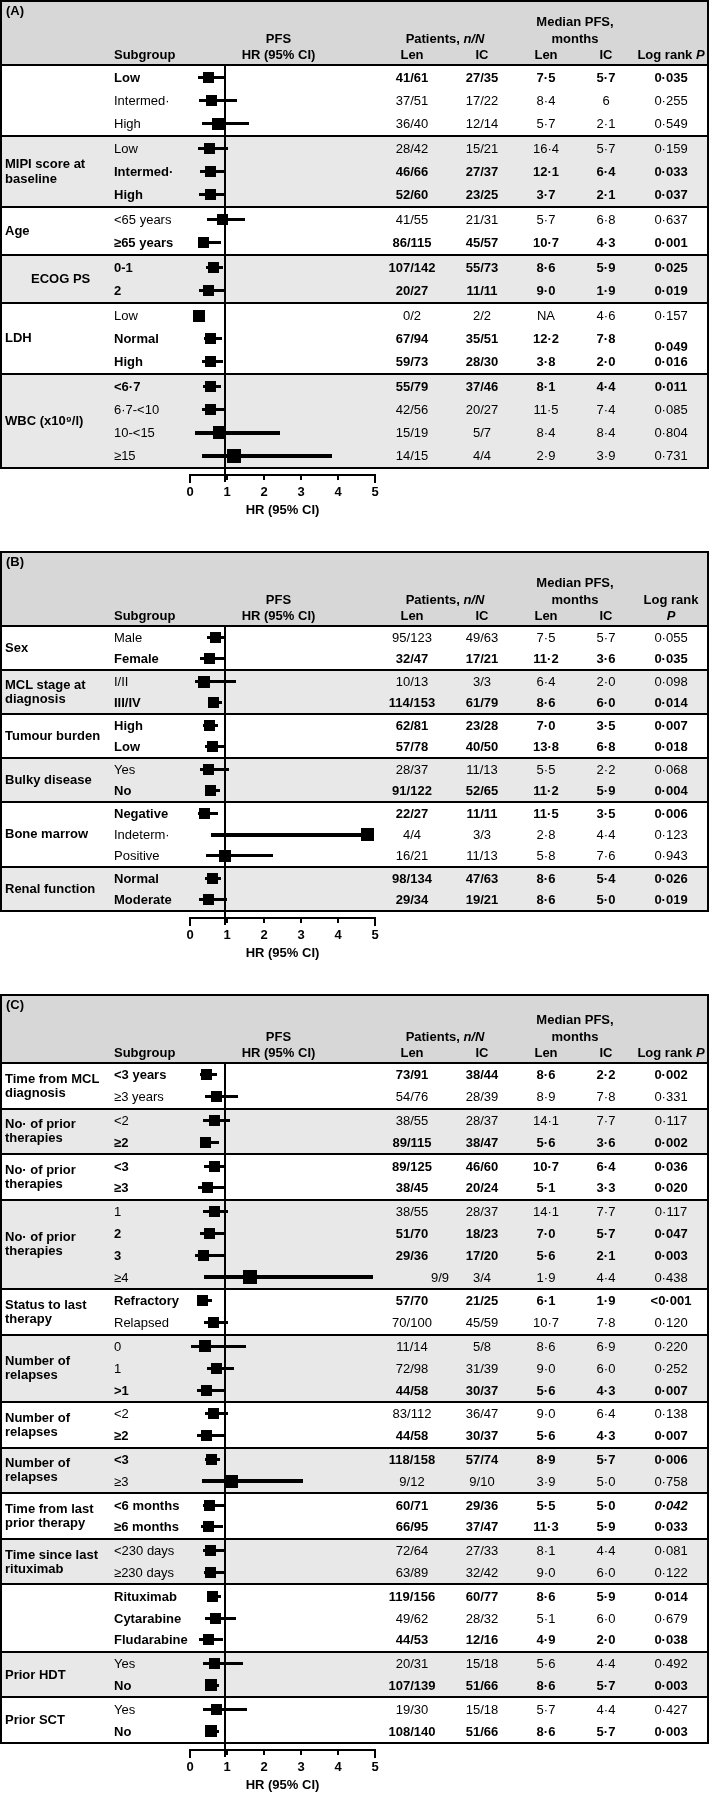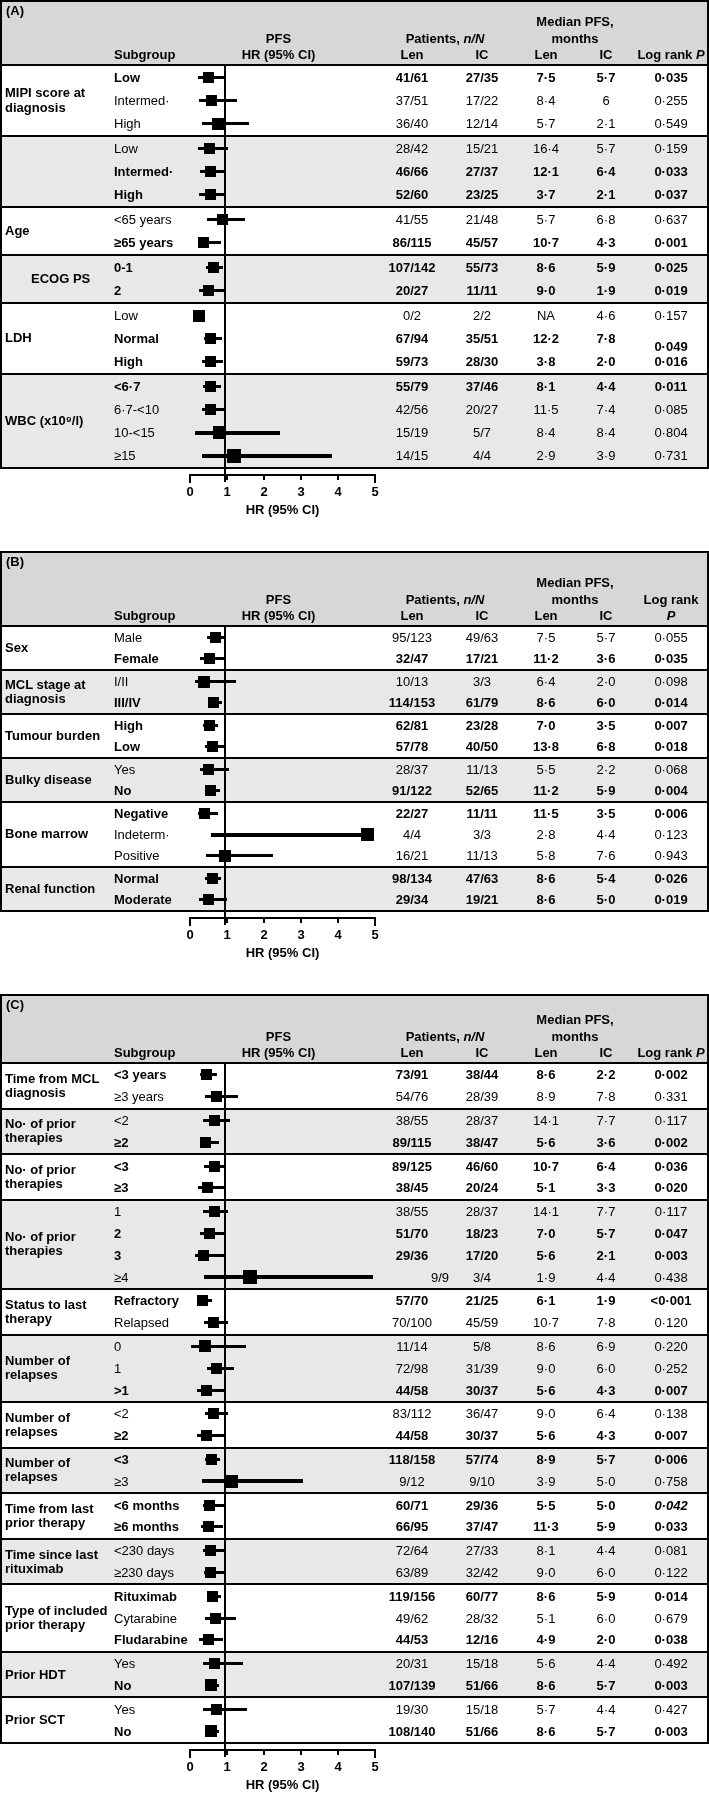--- a/index.html
+++ b/index.html
@@ -67,21 +67,20 @@
             <div style="width: 62px; text-align: center;">Len</div>
             <div style="width: 58px; text-align: center;">IC</div>
           </div>
         </div>
         <div class="hcell" style="grid-column: 8;">
           <div>Log rank <i>P</i></div>
         </div>
       </div>
     <div class="body">
         <div class="grp">
-          <div class="gname" style="grid-row: 1 / span 3;">MIPI score at diagnosis</div>
           <div class="sg b" style="grid-row: 1;">Low</div>
           <div class="plot" style="grid-row: 1;">
             <div class="ci" style="left: 15.99px; width: 27.01px; height: 3px; top: calc(50% - 1.5px);"></div>
             <div class="mk" style="height: 11px; width: 11px; left: 20.85px; top: calc(50% - 5.5px);"></div>
           </div>
           <div class="num b" style="grid-area: 1 / 4;">41/61</div>
           <div class="num b" style="grid-area: 1 / 5;">27/35</div>
           <div class="num b" style="grid-area: 1 / 6;">7·5</div>
           <div class="num b" style="grid-area: 1 / 7;">5·7</div>
           <div class="num b" style="grid-area: 1 / 8;">0·035</div>
@@ -100,20 +99,21 @@
             <div class="ci" style="left: 20.06px; width: 46.62px; height: 3px; top: calc(50% - 1.5px);"></div>
             <div class="mk" style="height: 12px; width: 12px; left: 29.6px; top: calc(50% - 6px);"></div>
           </div>
           <div class="num" style="grid-area: 3 / 4;">36/40</div>
           <div class="num" style="grid-area: 3 / 5;">12/14</div>
           <div class="num" style="grid-area: 3 / 6;">5·7</div>
           <div class="num" style="grid-area: 3 / 7;">2·1</div>
           <div class="num" style="grid-area: 3 / 8;">0·549</div>
         </div>
         <div class="grp odd">
+          <div class="gname" style="grid-row: 1 / span 3;">MIPI score at baseline</div>
           <div class="sg" style="grid-row: 1;">Low</div>
           <div class="plot" style="grid-row: 1;">
             <div class="ci" style="left: 16.36px; width: 29.6px; height: 3px; top: calc(50% - 1.5px);"></div>
             <div class="mk" style="height: 11px; width: 11px; left: 21.59px; top: calc(50% - 5.5px);"></div>
           </div>
           <div class="num" style="grid-area: 1 / 4;">28/42</div>
           <div class="num" style="grid-area: 1 / 5;">15/21</div>
           <div class="num" style="grid-area: 1 / 6;">16·4</div>
           <div class="num" style="grid-area: 1 / 7;">5·7</div>
           <div class="num" style="grid-area: 1 / 8;">0·159</div>
@@ -139,21 +139,21 @@
           <div class="num b" style="grid-area: 3 / 8;">0·037</div>
         </div>
         <div class="grp">
           <div class="gname" style="grid-row: 1 / span 2;">Age</div>
           <div class="sg" style="grid-row: 1;">&lt;65 years</div>
           <div class="plot" style="grid-row: 1;">
             <div class="ci" style="left: 25.24px; width: 37.37px; height: 3px; top: calc(50% - 1.5px);"></div>
             <div class="mk" style="height: 11px; width: 11px; left: 34.91px; top: calc(50% - 5.5px);"></div>
           </div>
           <div class="num" style="grid-area: 1 / 4;">41/55</div>
-          <div class="num" style="grid-area: 1 / 5;">21/48</div>
+          <div class="num" style="grid-area: 1 / 5;">21/31</div>
           <div class="num" style="grid-area: 1 / 6;">5·7</div>
           <div class="num" style="grid-area: 1 / 7;">6·8</div>
           <div class="num" style="grid-area: 1 / 8;">0·637</div>
           <div class="sg b" style="grid-row: 2;">≥65 years</div>
           <div class="plot" style="grid-row: 2;">
             <div class="ci" style="left: 16.36px; width: 22.94px; height: 3px; top: calc(50% - 1.5px);"></div>
             <div class="mk" style="height: 11px; width: 11px; left: 16.04px; top: calc(50% - 5.5px);"></div>
           </div>
           <div class="num b" style="grid-area: 2 / 4;">86/115</div>
           <div class="num b" style="grid-area: 2 / 5;">45/57</div>
@@ -768,32 +768,31 @@
             <div class="ci" style="left: 21.54px; width: 21.46px; height: 3px; top: calc(50% - 1.5px);"></div>
             <div class="mk" style="height: 11px; width: 11px; left: 23.44px; top: calc(50% - 5.5px);"></div>
           </div>
           <div class="num" style="grid-area: 2 / 4;">63/89</div>
           <div class="num" style="grid-area: 2 / 5;">32/42</div>
           <div class="num" style="grid-area: 2 / 6;">9·0</div>
           <div class="num" style="grid-area: 2 / 7;">6·0</div>
           <div class="num" style="grid-area: 2 / 8;">0·122</div>
         </div>
         <div class="grp">
-          <div class="gname" style="grid-row: 1 / span 3;">Type of included prior therapy</div>
           <div class="sg b" style="grid-row: 1;">Rituximab</div>
           <div class="plot" style="grid-row: 1;">
             <div class="ci" style="left: 24.5px; width: 14.06px; height: 3px; top: calc(50% - 1.5px);"></div>
             <div class="mk" style="height: 11px; width: 11px; left: 24.55px; top: calc(50% - 5.5px);"></div>
           </div>
           <div class="num b" style="grid-area: 1 / 4;">119/156</div>
           <div class="num b" style="grid-area: 1 / 5;">60/77</div>
           <div class="num b" style="grid-area: 1 / 6;">8·6</div>
           <div class="num b" style="grid-area: 1 / 7;">5·9</div>
           <div class="num b" style="grid-area: 1 / 8;">0·014</div>
-          <div class="sg" style="grid-row: 2;">Cytarabine</div>
+          <div class="sg" style="grid-row: 2; font-weight: bold;">Cytarabine</div>
           <div class="plot" style="grid-row: 2;">
             <div class="ci" style="left: 22.65px; width: 31.45px; height: 3px; top: calc(50% - 1.5px);"></div>
             <div class="mk" style="height: 11px; width: 11px; left: 28.25px; top: calc(50% - 5.5px);"></div>
           </div>
           <div class="num" style="grid-area: 2 / 4;">49/62</div>
           <div class="num" style="grid-area: 2 / 5;">28/32</div>
           <div class="num" style="grid-area: 2 / 6;">5·1</div>
           <div class="num" style="grid-area: 2 / 7;">6·0</div>
           <div class="num" style="grid-area: 2 / 8;">0·679</div>
           <div class="sg b" style="grid-row: 3;">Fludarabine</div>

